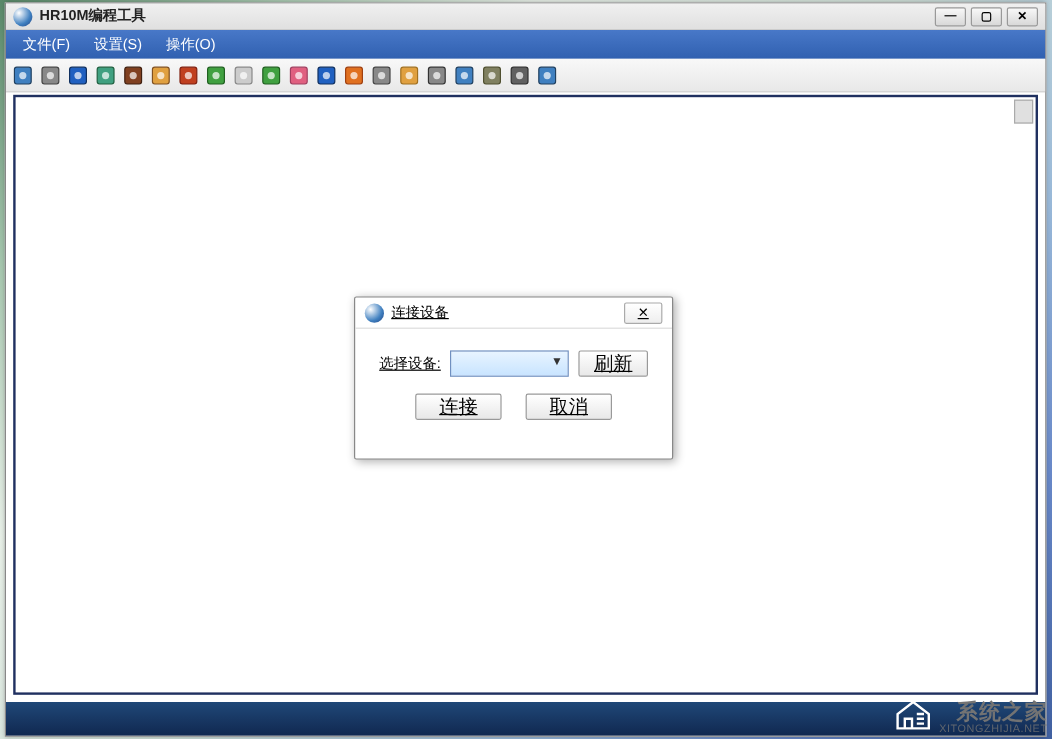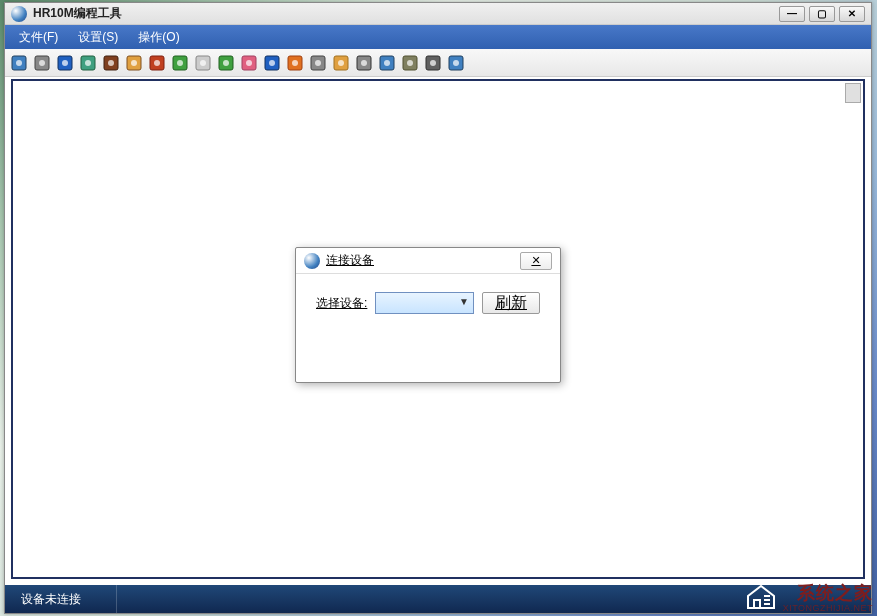--- a/index.html
+++ b/index.html
@@ -35,21 +35,21 @@
 .dialog-select::after { content: '▼'; position: absolute; right: 4px; top: 3px; font-size: 10px; color: #333; }
 .dialog-btn { height: 22px; padding: 0 12px; font-size: 16px; background: linear-gradient(#fff, #e8e8e8); border: 1px solid #999; border-radius: 2px; cursor: pointer; }
 .dialog-buttons { display: flex; justify-content: center; gap: 20px; }
 .dialog-buttons .dialog-btn { width: 72px; }
 
 .statusbar { position: absolute; left: 0; bottom: 0; right: 0; height: 28px; background: linear-gradient(#204878, #102850); display: flex; align-items: center; color: #fff; font-size: 12px; }
 .status-cell { padding: 0 16px; border-right: 1px solid rgba(255,255,255,0.2); height: 100%; display: flex; align-items: center; }
 .status-cell:first-child { width: 112px; }
 .status-cell:nth-child(2) { width: 136px; }
 
-.watermark { position: absolute; right: 4px; bottom: 0px; color: #7f1d1d; text-align: right; pointer-events: none; }
+.watermark { position: absolute; right: 4px; bottom: 0px; color: #737373; text-align: right; pointer-events: none; }
 .watermark-icon { display: inline-block; vertical-align: middle; }
 .watermark-text { display: inline-block; vertical-align: middle; line-height: 1.1; }
 .watermark-cn { font-size: 18px; font-weight: bold; letter-spacing: 1px; }
 .watermark-en { font-size: 9px; letter-spacing: 0.5px; opacity: 0.8; text-align: right; }
 </style>
 </head>
 <body>
 
 <div class="window">
 
@@ -201,25 +201,28 @@
       <div class="dialog-icon"></div>
       <div class="dialog-title">连接设备</div>
       <div class="dialog-close">✕</div>
     </div>
     <div class="dialog-body">
       <div class="dialog-row">
         <span class="dialog-label">选择设备:</span>
         <div class="dialog-select"></div>
         <button class="dialog-btn">刷新</button>
       </div>
+      <div class="dialog-buttons">
+        <button class="dialog-btn">连接</button>
+        <button class="dialog-btn">取消</button>
+      </div>
     </div>
   </div>
 
   <div class="statusbar">
-    <div class="status-cell">设备未连接</div>
   </div>
 
 </div>
 
 <div class="watermark">
   <span class="watermark-icon">
     <svg width="34" height="30" viewBox="0 0 34 30">
         <path d="M4 26 L4 14 L17 4 L30 14 L30 26 Z M10 26 L10 18 L16 18 L16 26 M20 14 L26 14 M20 18 L26 18 M20 22 L26 22" fill="none" stroke="#fff" stroke-width="2"></path>
       </svg>
   </span>

